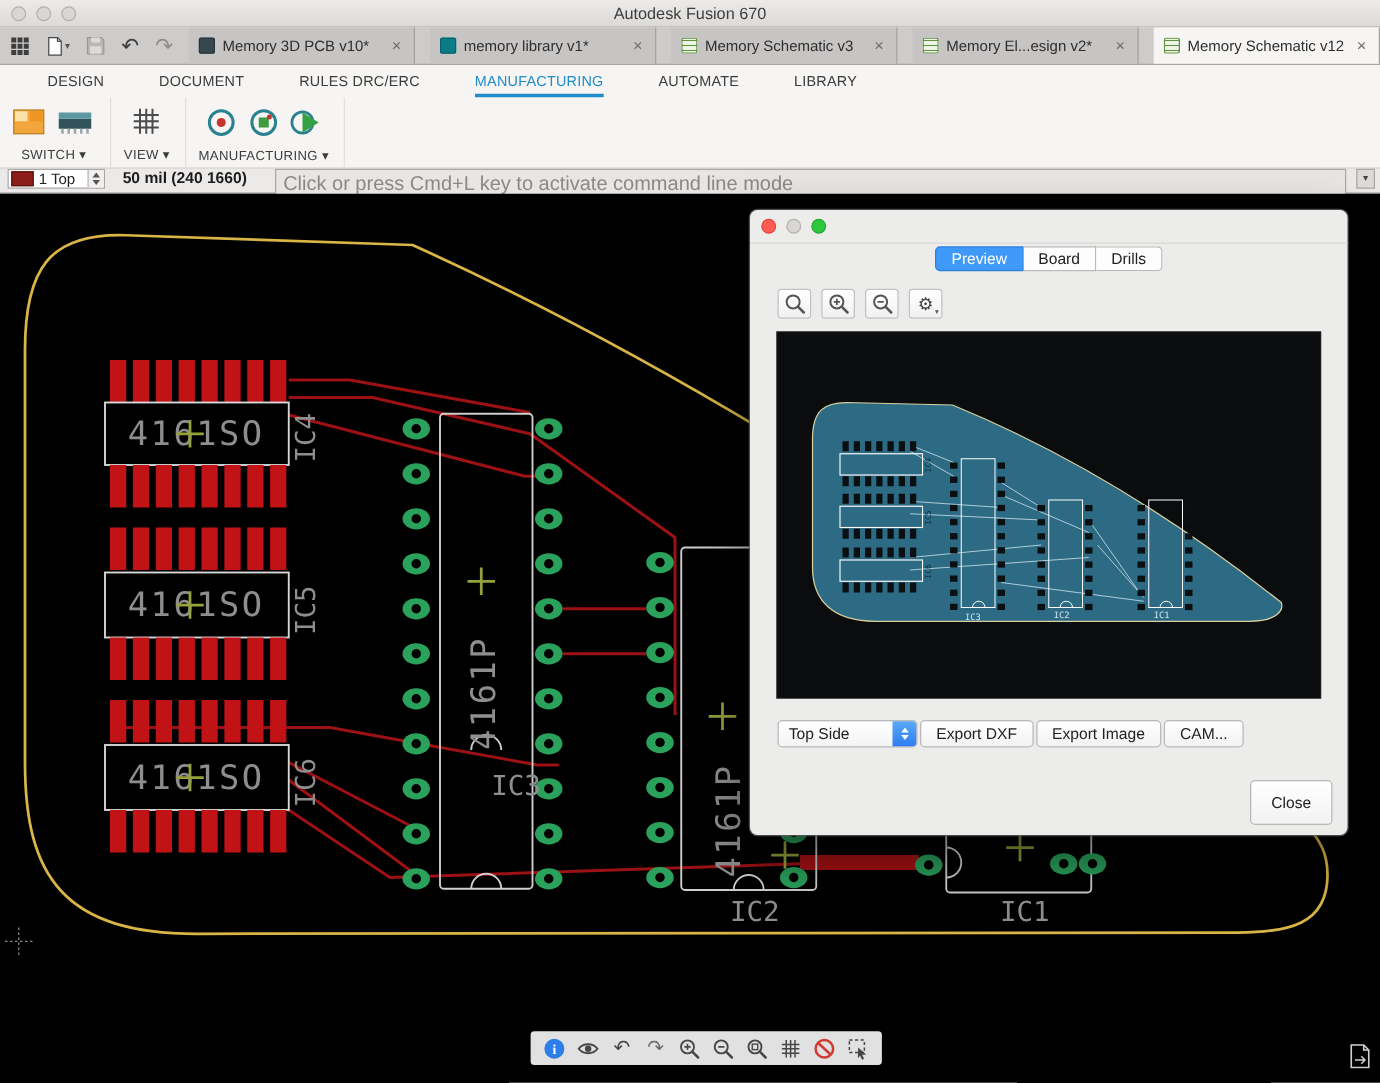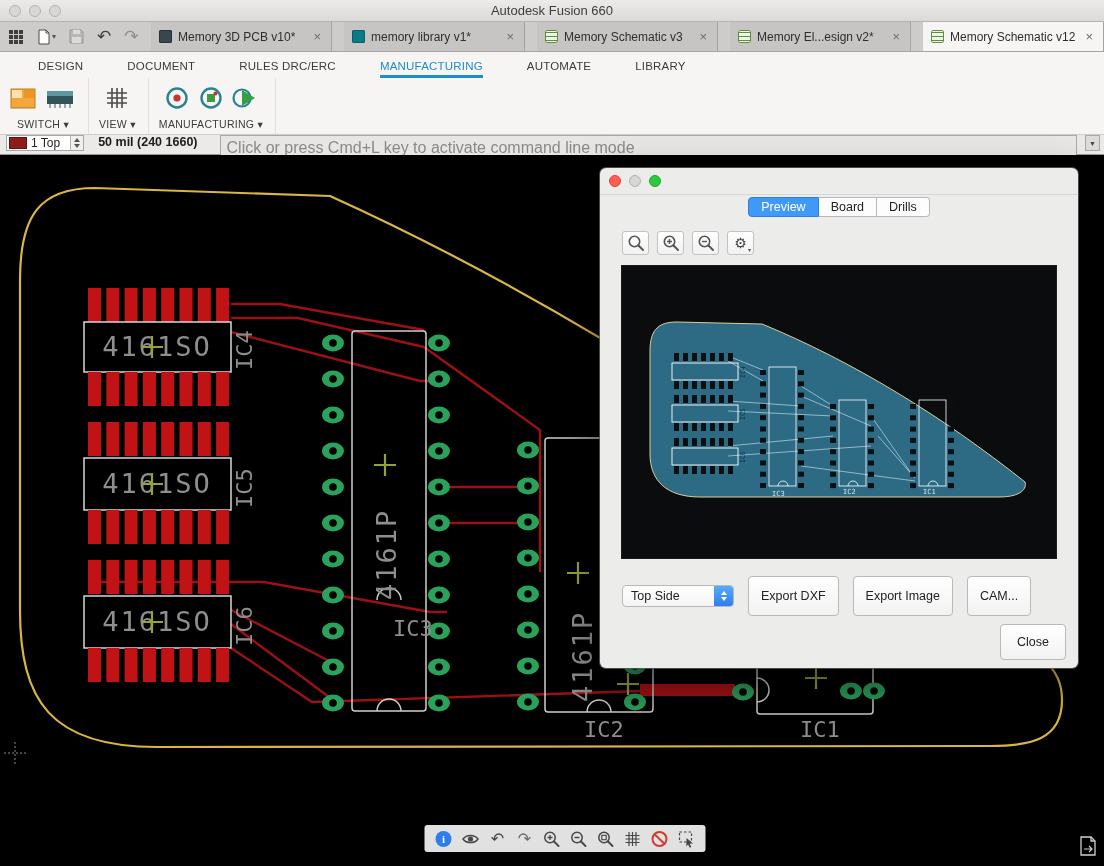--- a/index.html
+++ b/index.html
@@ -77,28 +77,28 @@
     background:#fdfdfd; border:1px solid #b8b8b8; border-left:none; }
   .seg:first-child { border-left:1px solid #b8b8b8; border-radius:4px 0 0 4px; }
   .seg:last-child { border-radius:0 4px 4px 0; }
   .seg.active { background:#3f99f9; border-color:#2d7fe0; color:#fff; }
   .dlg-toolbar { display:flex; gap:8px; margin:14px 0 0 22px; }
   .tbtn { width:27px; height:24px; background:linear-gradient(#fff,#f1f1f1); border:1px solid #c2c2c2; border-radius:3px;
     display:flex; align-items:center; justify-content:center; position:relative; }
   .tbtn .gear { font-size:14px; color:#444; line-height:1; }
   .tbtn .mini-caret { position:absolute; right:2px; bottom:1px; font-size:6px; color:#555; }
   .preview-wrap { margin:11px 22px 0 22px; width:434px; height:292px; background:#0b0c0e; box-shadow:0 0 0 1px #1c1d1f; }
-  .dlg-controls { display:flex; align-items:center; margin:18px 0 0 22px; gap:14px; }
+  .dlg-controls { display:flex; align-items:center; margin:18px 0 0 22px; gap:2px; }
   .popup-btn { width:112px; height:22px; background:linear-gradient(#fff,#f4f4f4); border:1px solid #b9b9b9; border-radius:4px;
     display:flex; align-items:center; position:relative; font-size:12.5px; color:#222; padding-left:8px; }
   .popup-btn .pop-steppers { position:absolute; right:0; top:0; width:19px; height:20px; border-radius:0 3px 3px 0;
     background:linear-gradient(#59a9fb,#2e7ef0); display:flex; flex-direction:column; align-items:center; justify-content:center; gap:2px; }
   .pop-steppers i { width:0; height:0; border-left:3.5px solid transparent; border-right:3.5px solid transparent; }
   .pop-steppers .up { border-bottom:4px solid #fff; } .pop-steppers .dn { border-top:4px solid #fff; }
-  .dbtn { height:40px; padding:0 12px; background:linear-gradient(#fff,#f2f2f2); border:1px solid #b9b9b9; border-radius:4px;
+  .dbtn { height:22px; padding:0 12px; background:linear-gradient(#fff,#f2f2f2); border:1px solid #b9b9b9; border-radius:4px;
     font-size:12.5px; color:#222; display:flex; align-items:center; }
   .close-btn { position:absolute; right:12px; bottom:8px; width:66px; height:36px; justify-content:center; }
 
   
   .bottom-tools { position:absolute; left:calc(50% + 13px); bottom:14px; transform:translateX(-50%);
     height:27px; display:flex; align-items:center; gap:9px; padding:0 10px;
     background:rgba(242,242,242,.93); border-radius:3px; box-shadow:0 0 0 1px rgba(0,0,0,.25); }
   .bt-icon { width:18px; height:18px; display:flex; align-items:center; justify-content:center; }
   .bt-glyph { font-size:16px; line-height:1; color:#474747; }
   .bt-glyph.dim { color:#6e6e6e; }
@@ -111,21 +111,21 @@
 <body>
 
 <div class="app">
 
   <div class="titlebar">
     <div class="traffic">
       <span class="tl"></span>
       <span class="tl"></span>
       <span class="tl"></span>
     </div>
-    <div class="win-title">Autodesk Fusion 660</div>
+    <div class="win-title">Autodesk Fusion 670</div>
   </div>
 
   <div class="tabbar">
     <div class="qa-cluster">
       <span class="qa-btn">
         <svg width="16" height="16" viewBox="0 0 16 16">
             <g fill="#3e3e3e">
               <rect x="1" y="1" width="4" height="4"></rect>
               <rect x="6" y="1" width="4" height="4"></rect>
               <rect x="11" y="1" width="4" height="4"></rect>

